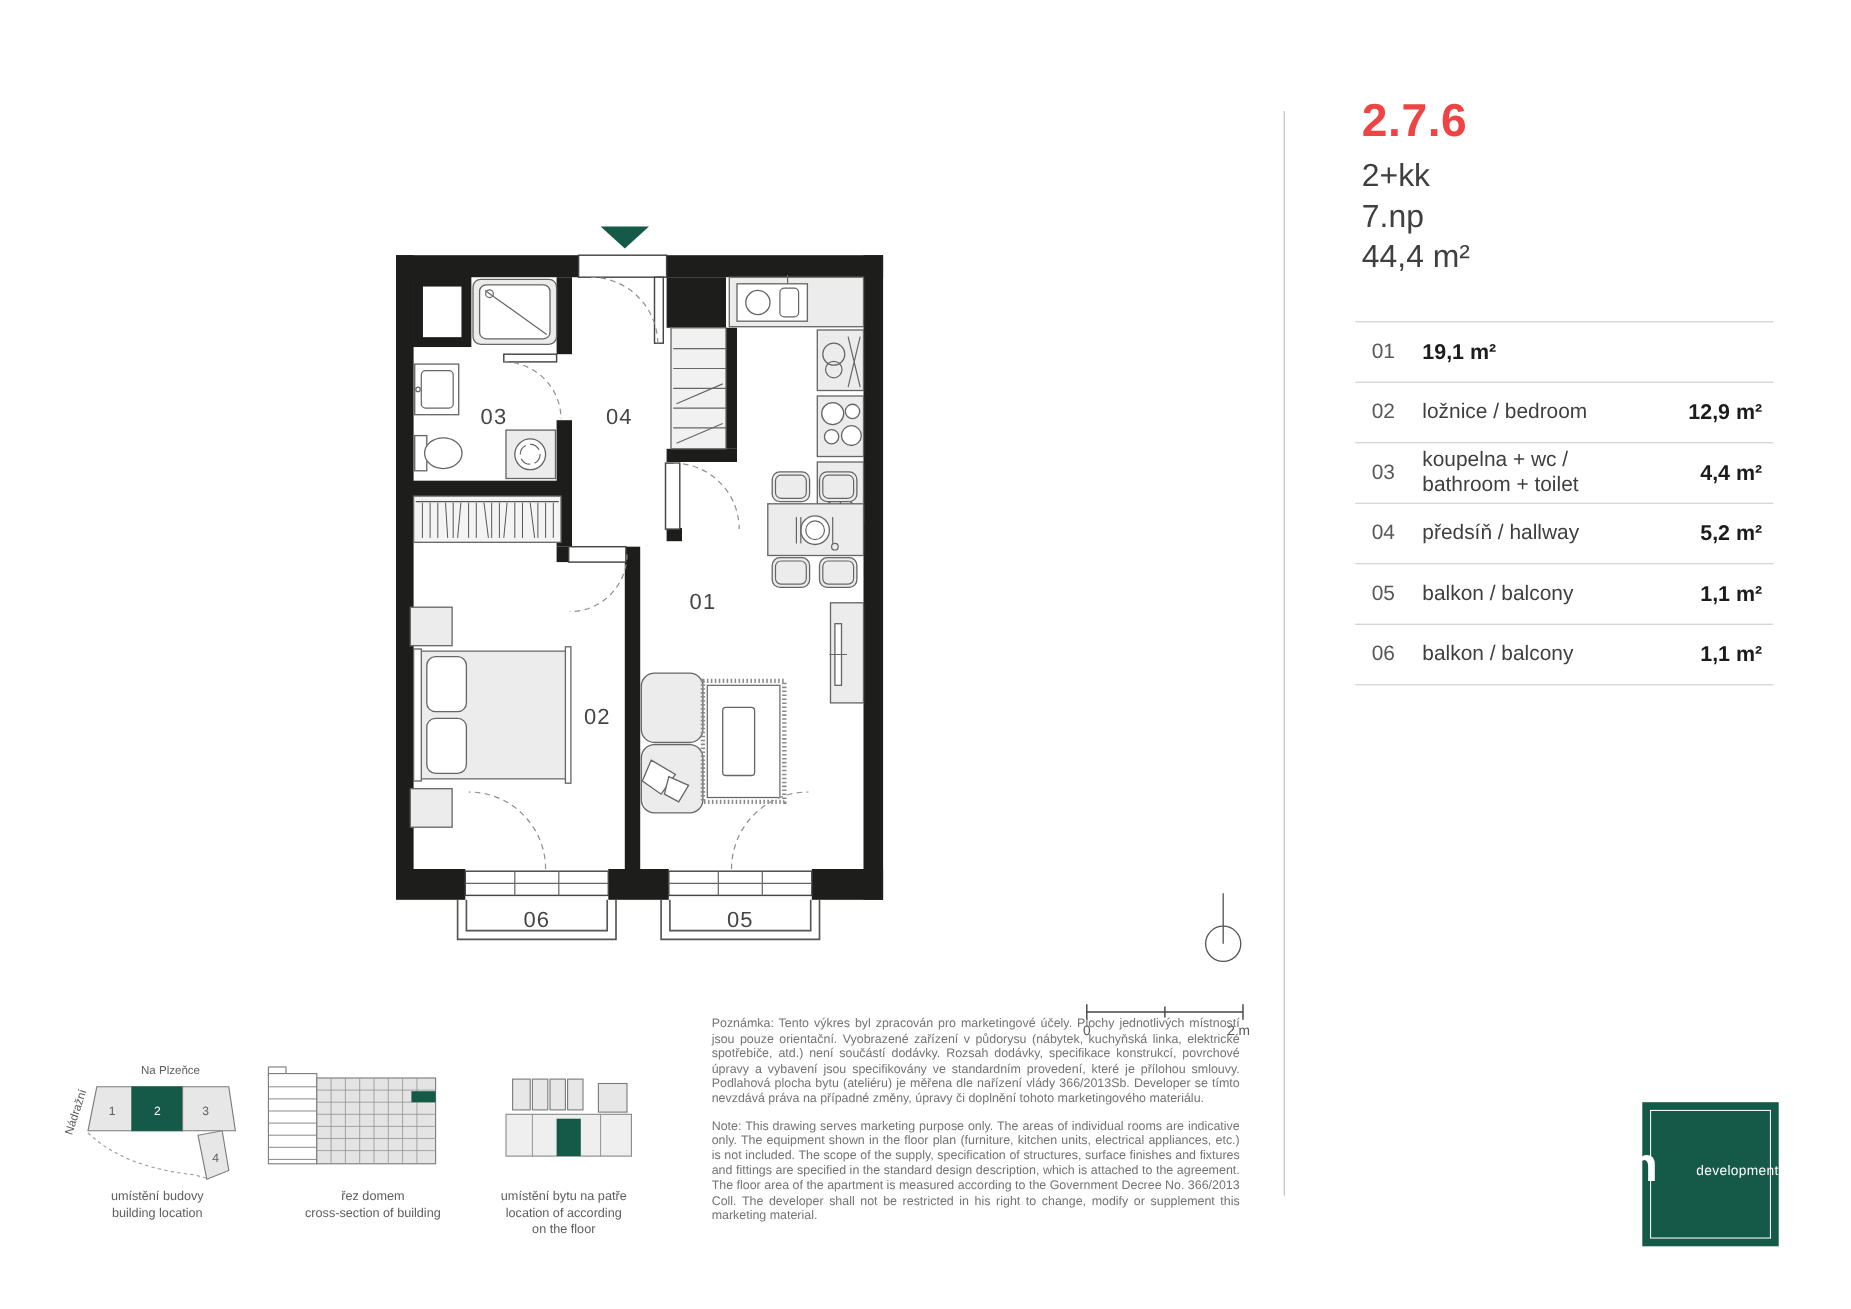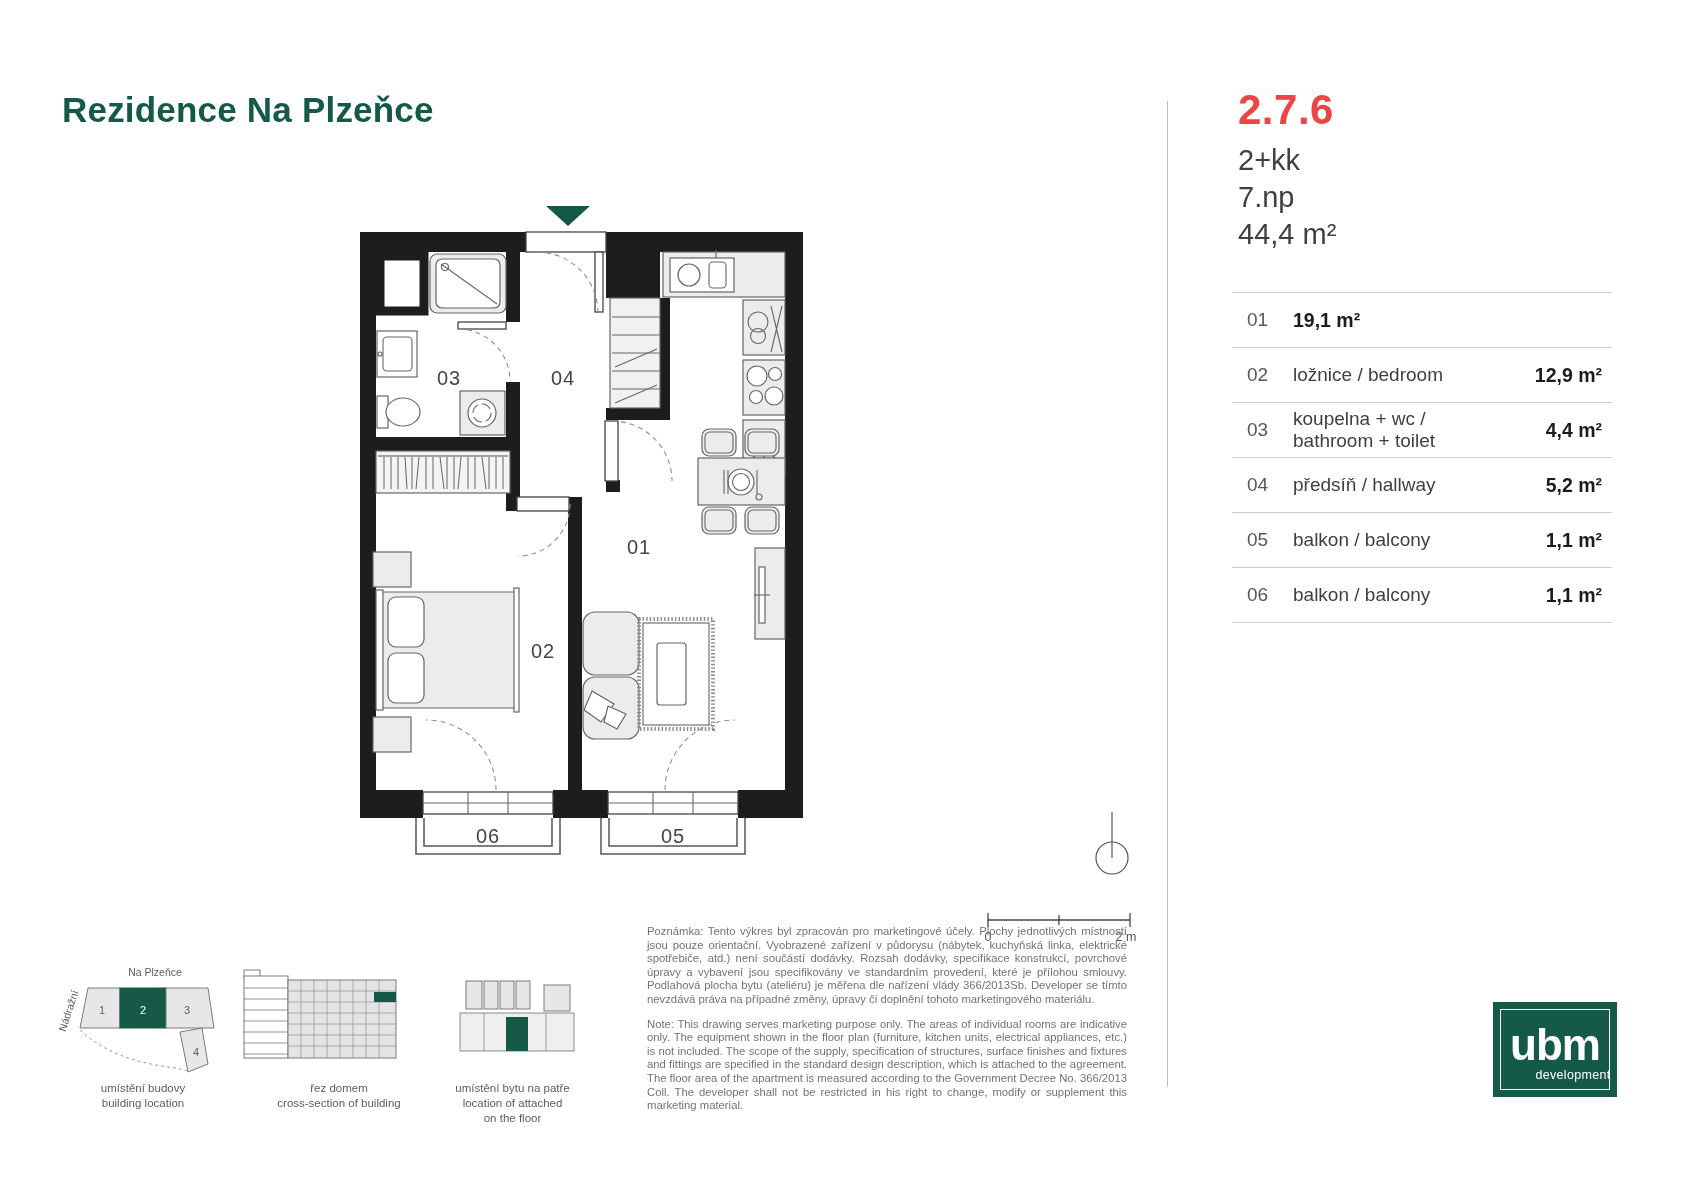--- a/index.html
+++ b/index.html
@@ -19,22 +19,22 @@
   .room-area{font-size:19.5px;font-weight:700;color:#1c1c1c;white-space:nowrap;}
   
   .notes{left:647px;top:925px;width:480px;font-size:11.3px;line-height:13.6px;color:#737373;text-align:justify;}
   .notes p{margin:0 0 11px 0;}
   
   .cap{font-size:11.5px;line-height:15px;color:#5d5d5d;text-align:center;}
   .cap1{left:55px;top:1081px;width:176px;}
   .cap2{left:254px;top:1081px;width:170px;}
   .cap3{left:425px;top:1081px;width:175px;}
   
-  .logo{left:1493px;top:1002px;width:124px;height:95px;background:#155948;box-sizing:border-box;
-        display:flex;flex-direction:column;align-items:center;justify-content:flex-end;padding-bottom:15px;}
+  .logo{left:1493px;top:1002px;width:124px;height:131px;background:#155948;box-sizing:border-box;
+        display:flex;flex-direction:row;align-items:center;justify-content:flex-end;padding-bottom:15px;}
   .logo-border{position:absolute;inset:7px;border:1px solid rgba(255,255,255,.95);}
   .logo-brand{font-size:44px;font-weight:700;color:#fff;line-height:.72;letter-spacing:-1px;}
   .logo-sub{font-size:12.5px;color:#fff;margin-top:7px;letter-spacing:.3px;margin-left:36px;}
   
   .wall{fill:#1d1d1b;}
   .furn{fill:#ececec;stroke:#666;stroke-width:1.2;}
   .furnw{fill:#fff;stroke:#666;stroke-width:1.2;}
   .thin{fill:none;stroke:#666;stroke-width:1.1;}
   .arc{fill:none;stroke:#8f8f8f;stroke-width:1.1;stroke-dasharray:5 4;}
   .frame{fill:#fff;stroke:#444;stroke-width:1.3;}
@@ -42,21 +42,20 @@
   .mini-lbl{font-family:"Liberation Sans",sans-serif;font-size:10.5px;fill:#5d5d5d;text-anchor:middle;}
   .mini-num{font-family:"Liberation Sans",sans-serif;font-size:11px;fill:#5d5d5d;text-anchor:middle;}
   .mini-shape{fill:#e7e7e7;stroke:#7a7a7a;stroke-width:1;}
   .scale-lbl{font-family:"Liberation Sans",sans-serif;font-size:12.5px;fill:#555;text-anchor:middle;}
 </style>
 </head>
 <body>
 
 <div class="page">
 
-  <h1 class="abs page-title">Rezidence Na Plzeňce</h1>
 
   <div class="abs divider"></div>
 
   <svg class="abs" style="left:358px;top:205px" width="445" height="655" viewBox="0 0 445 655">
 
     <g>
       <polygon points="188,1 232,1 210,21" fill="#155948"></polygon>
     </g>
 
     <g>
@@ -345,21 +344,21 @@
   <div class="abs cap cap1">
     <div>umístění budovy</div>
     <div>building location</div>
   </div>
   <div class="abs cap cap2">
     <div>řez domem</div>
     <div>cross-section of building</div>
   </div>
   <div class="abs cap cap3">
     <div>umístění bytu na patře</div>
-    <div>location of attached</div>
+    <div>location of according</div>
     <div>on the floor</div>
   </div>
 
   <div class="abs notes">
     <p>Poznámka: Tento výkres byl zpracován pro marketingové účely. Plochy jednotlivých místností jsou pouze orientační. Vyobrazené zařízení v půdorysu (nábytek, kuchyňská linka, elektrické spotřebiče, atd.) není součástí dodávky. Rozsah dodávky, specifikace konstrukcí, povrchové úpravy a vybavení jsou specifikovány ve standardním provedení, které je přílohou smlouvy. Podlahová plocha bytu (ateliéru) je měřena dle nařízení vlády 366/2013Sb. Developer se tímto nevzdává práva na případné změny, úpravy či doplnění tohoto marketingového materiálu.</p>
     <p>Note: This drawing serves marketing purpose only. The areas of individual rooms are indicative only. The equipment shown in the floor plan (furniture, kitchen units, electrical appliances, etc.) is not included. The scope of the supply, specification of structures, surface finishes and fixtures and fittings are specified in the standard design description, which is attached to the agreement. The floor area of the apartment is measured according to the Government Decree No. 366/2013 Coll. The developer shall not be restricted in his right to change, modify or supplement this marketing material.</p>
   </div>
 
   <div class="abs logo">
     <div class="logo-border"></div>

